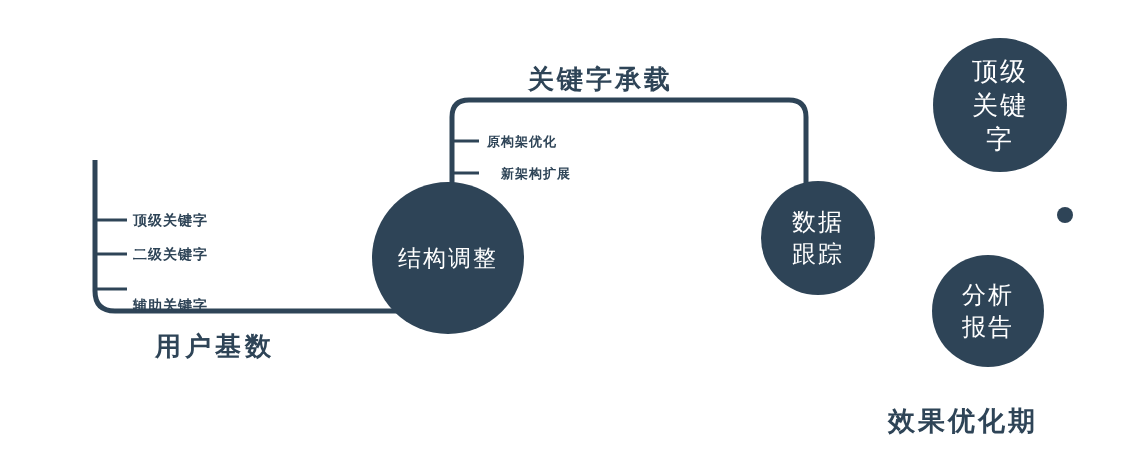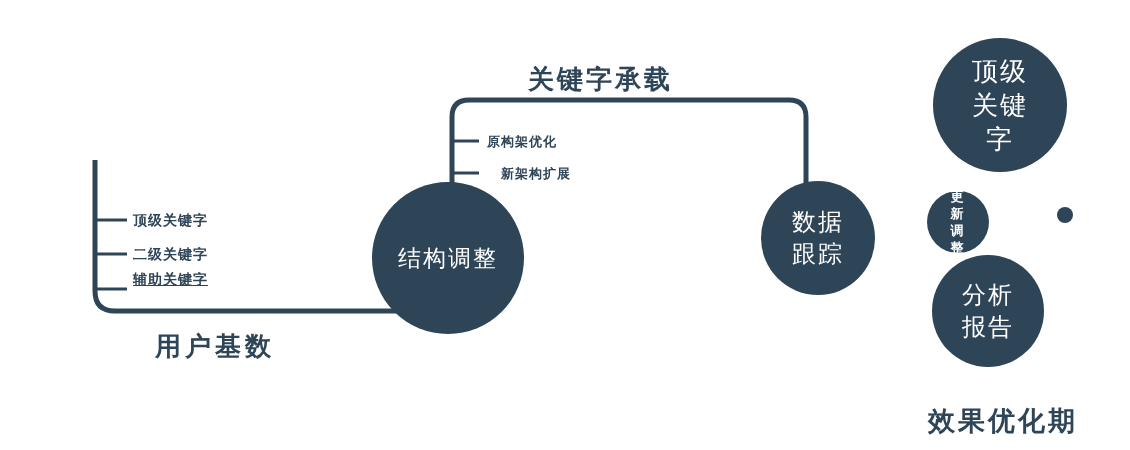--- a/index.html
+++ b/index.html
@@ -70,31 +70,30 @@
     left: 528px; top: 62px;
     font-size: 26px; font-weight: 700; letter-spacing: 3px;
   }
   .branch {
     font-size: 14px;
     font-weight: 600;
     letter-spacing: 1px;
   }
   .b-t1 { left: 133px; top: 212px; }
   .b-t2 { left: 133px; top: 246px; }
-  .b-t3 { left: 133px; top: 271px; text-decoration: underline; }
+  .b-t3 { left: 133px; top: 297px; text-decoration: underline; }
   .branch-sm { font-size: 13px; }
   .b-s1 { left: 487px; top: 133px; }
   .b-s2 { left: 487px; top: 165px; margin-left: 14px; }
 
   .caption {
     left: 888px; top: 403px;
     font-size: 27px;
     font-weight: 600;
     letter-spacing: 3px;
-    margin-left: 40px;
   }
 </style>
 </head>
 <body>
 
 <div class="canvas">
 
   <svg class="connectors" viewBox="0 0 1130 450" aria-hidden="true">
     <path class="main" d="M95 160 L95 291 Q95 311 115 311 L430 311"></path>
     <path class="main" d="M452 250 L452 117 Q452 100 469 100 L789 100 Q806 100 806 117 L806 215"></path>
@@ -112,23 +111,20 @@
 
   <div class="node n-tracking">
     <span class="wrap2">数据跟踪</span>
   </div>
 
 
   <div class="node n-link">
     <span class="wrap2">顶级关键字</span>
   </div>
 
-  <div class="node n-update">
-    <span class="wrap2">更新调整</span>
-  </div>
 
   <div class="node n-dot"></div>
 
   <div class="node n-report">
     <span class="wrap2">分析报告</span>
   </div>
 
   <div class="label lbl-user-base">用户基数</div>
   <div class="label lbl-keyword-carry">关键字承载</div>
 

